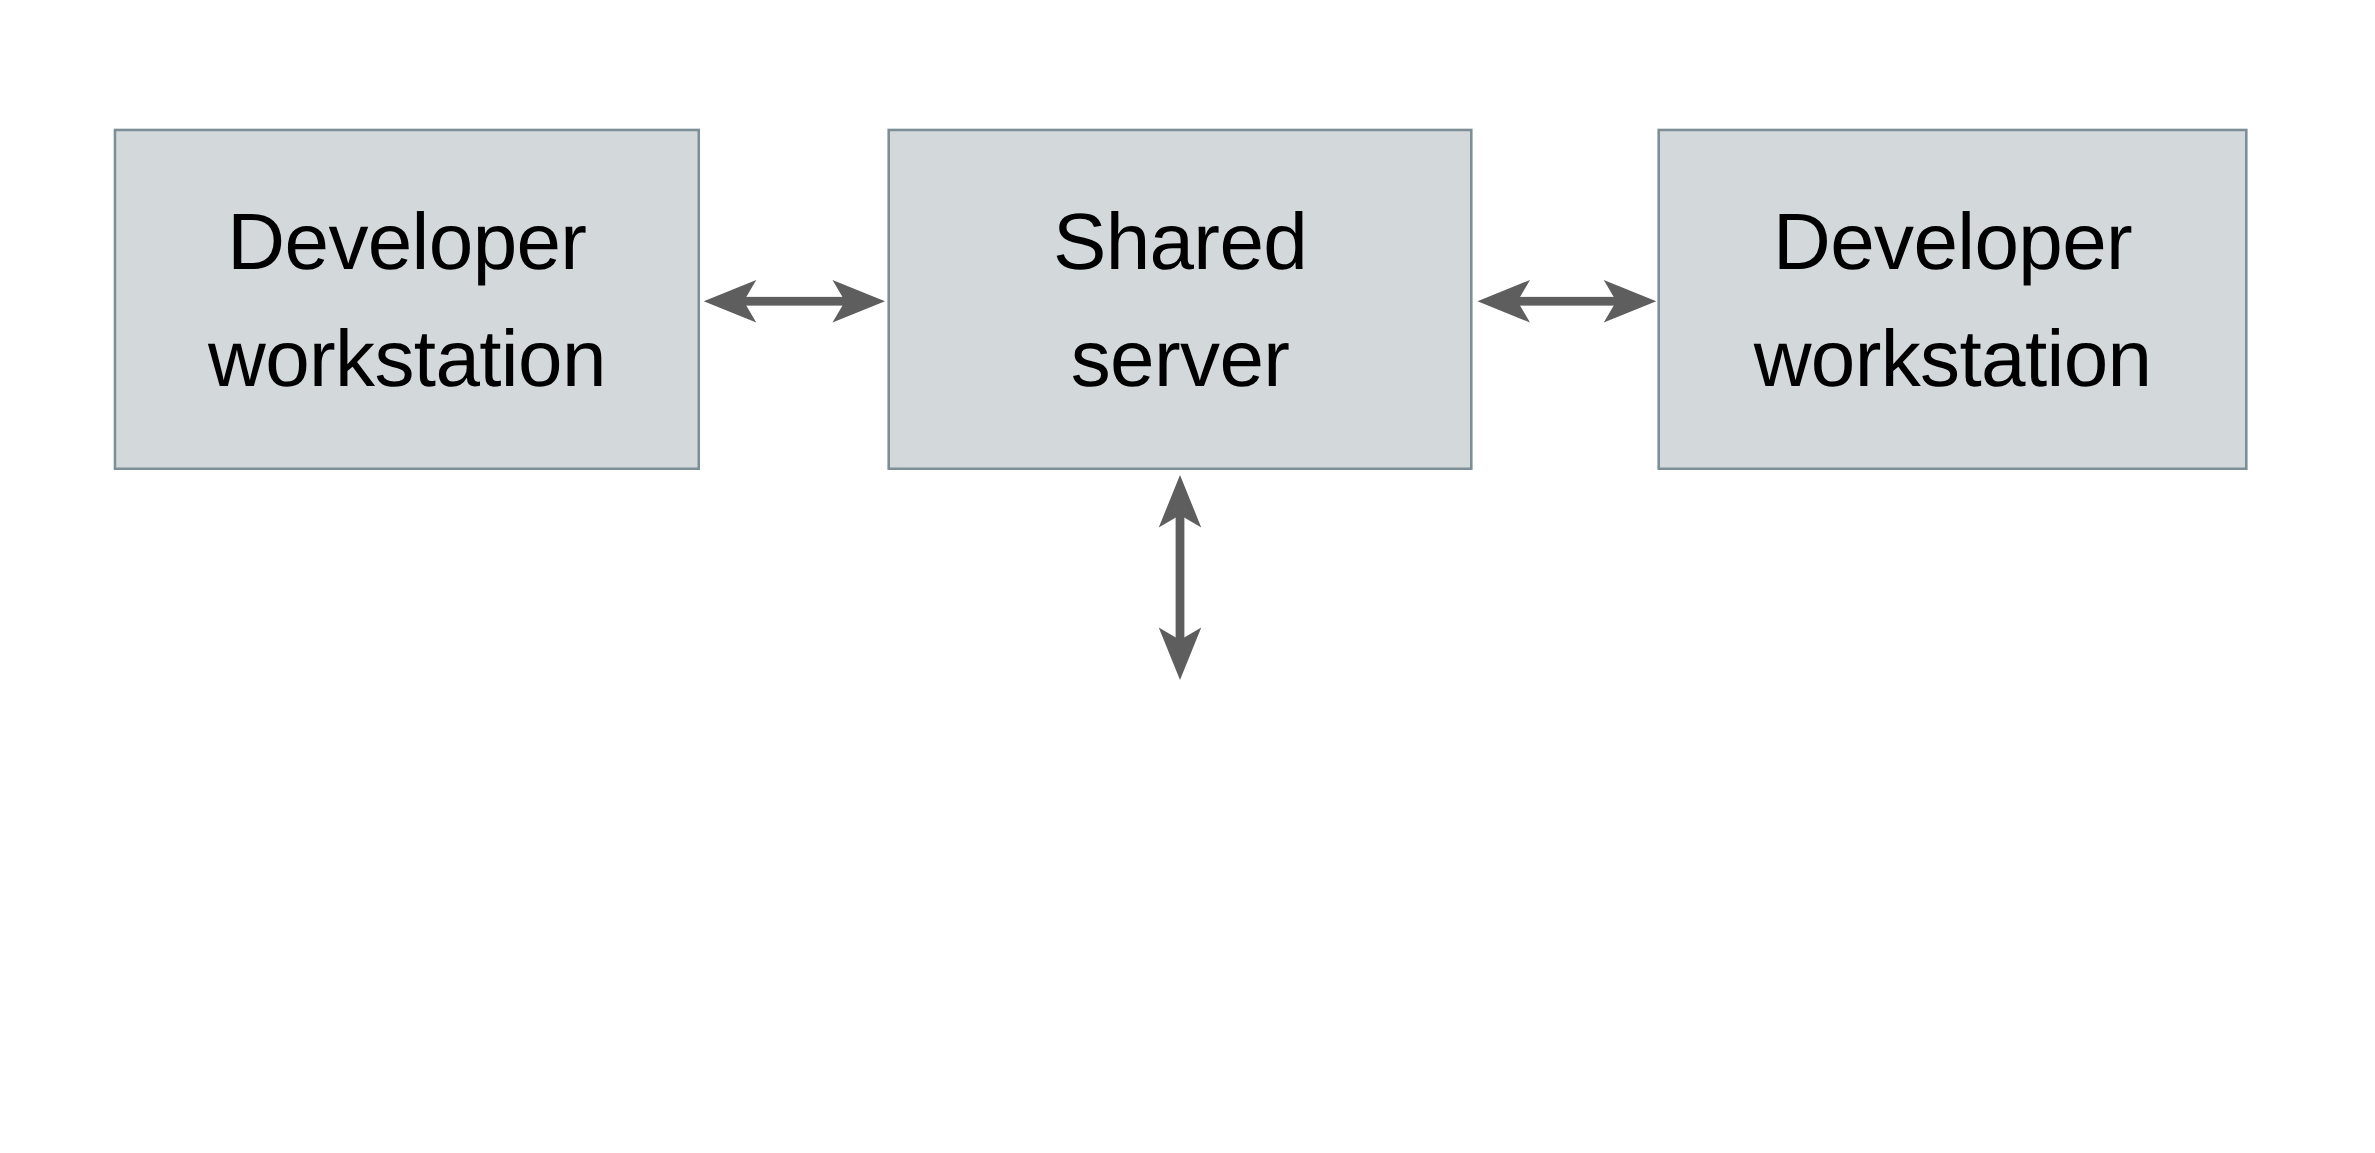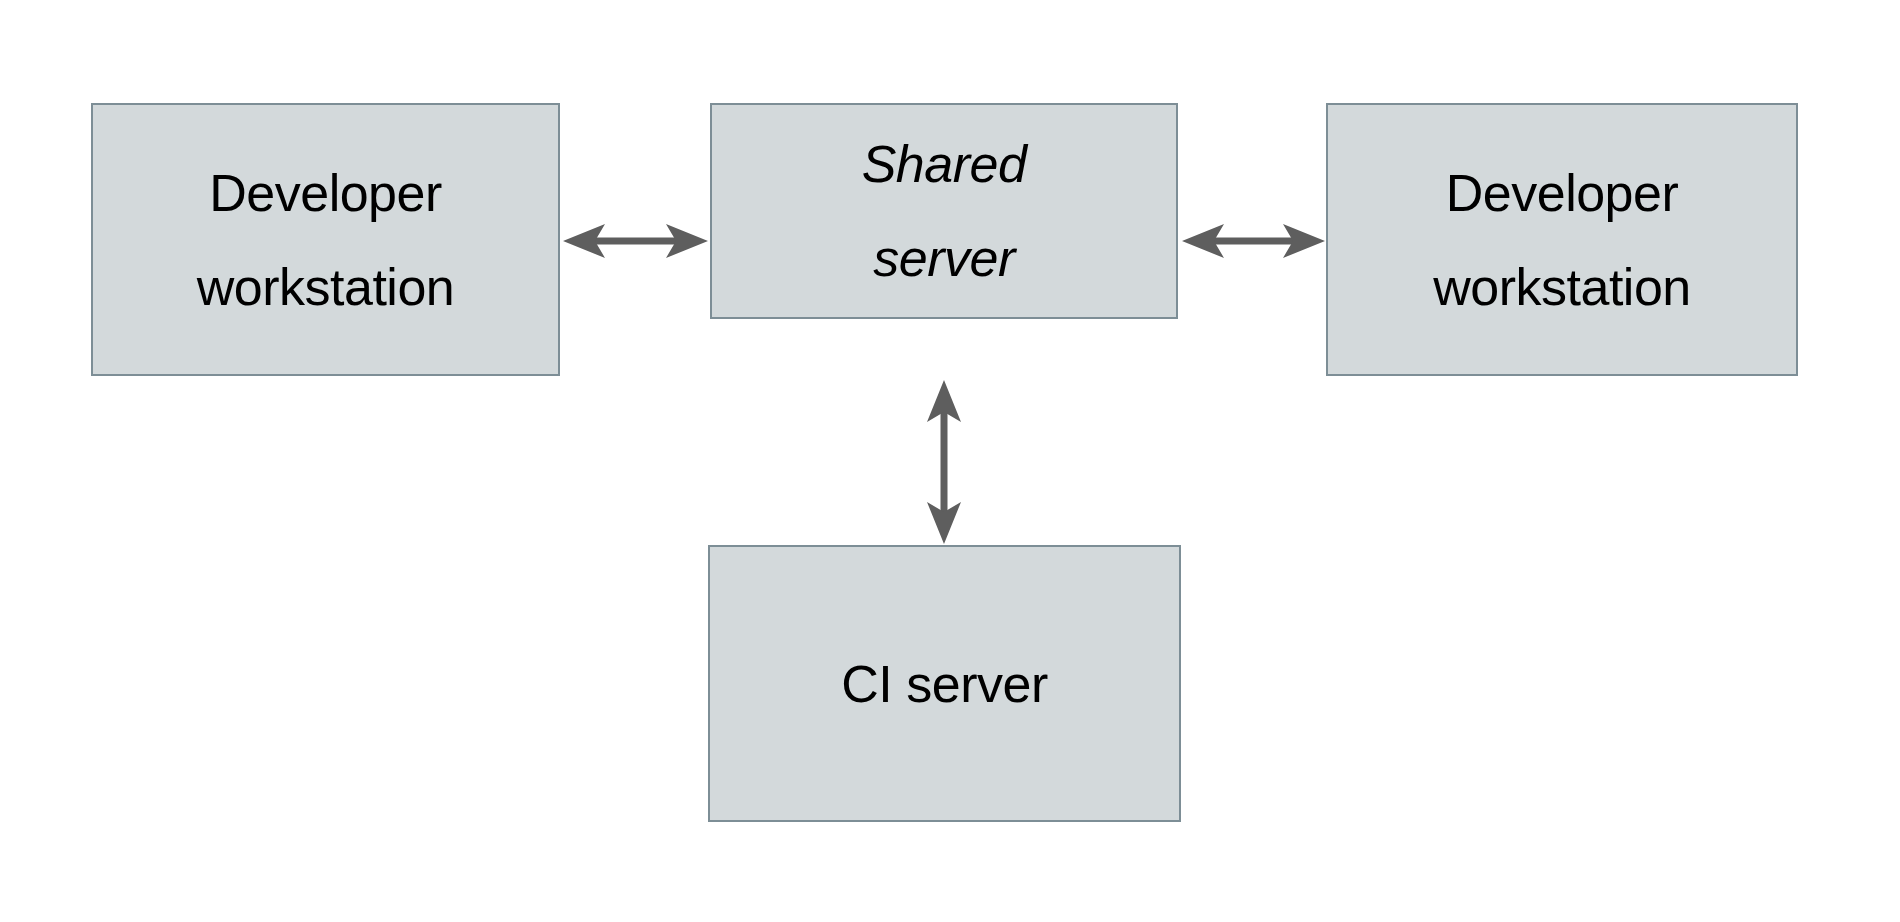--- a/index.html
+++ b/index.html
@@ -27,29 +27,29 @@
     position: absolute;
     background: var(--node-fill);
     border: 2px solid var(--node-border);
     display: flex;
     flex-direction: column;
     align-items: center;
     justify-content: center;
     text-align: center;
   }
   .node .label-line {
-    font-size: 52px;
+    font-size: 64px;
     line-height: 94px;
     color: var(--text-color);
     letter-spacing: -0.5px;
     white-space: nowrap;
     text-align: right;
   }
   .node-dev-left   { left: 91px;   top: 103px; width: 469px; height: 273px; }
-  .node-shared     { left: 710px;  top: 103px; width: 468px; height: 216px; font-style: italic; }
+  .node-shared     { left: 710px;  top: 103px; width: 468px; height: 273px; }
   .node-dev-right  { left: 1326px; top: 103px; width: 472px; height: 273px; }
   .node-ci-server  { left: 708px;  top: 545px; width: 473px; height: 277px; }
   .edges-layer {
     position: absolute;
     left: 0; top: 0;
     width: 1900px; height: 922px;
     pointer-events: none;
   }
   .edges-layer .edge { fill: var(--arrow-color); }
 </style>
@@ -87,17 +87,14 @@
   <div class="node node-shared">
     <span class="label-line">Shared</span>
     <span class="label-line">server</span>
   </div>
 
   <div class="node node-dev-right">
     <span class="label-line">Developer</span>
     <span class="label-line">workstation</span>
   </div>
 
-  <div class="node node-ci-server">
-    <span class="label-line">CI server</span>
-  </div>
 
 </div>
 
 </body></html>

